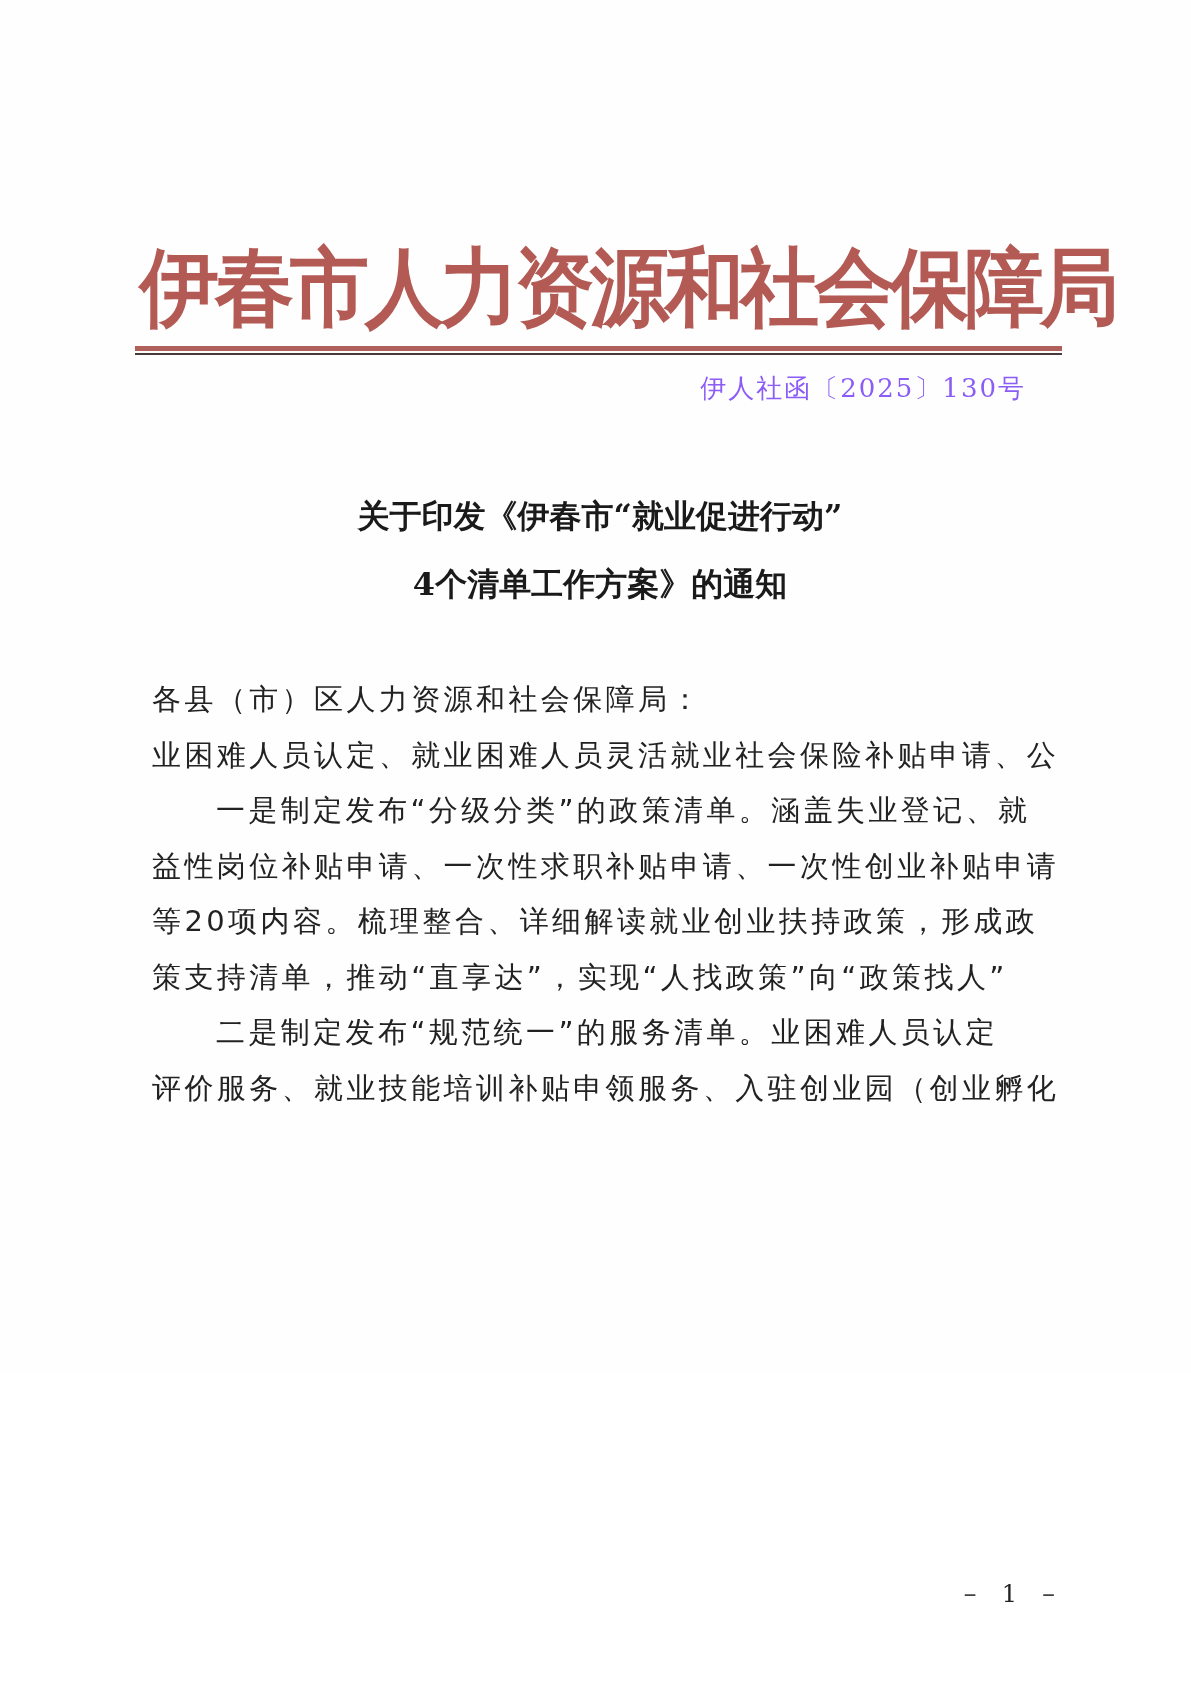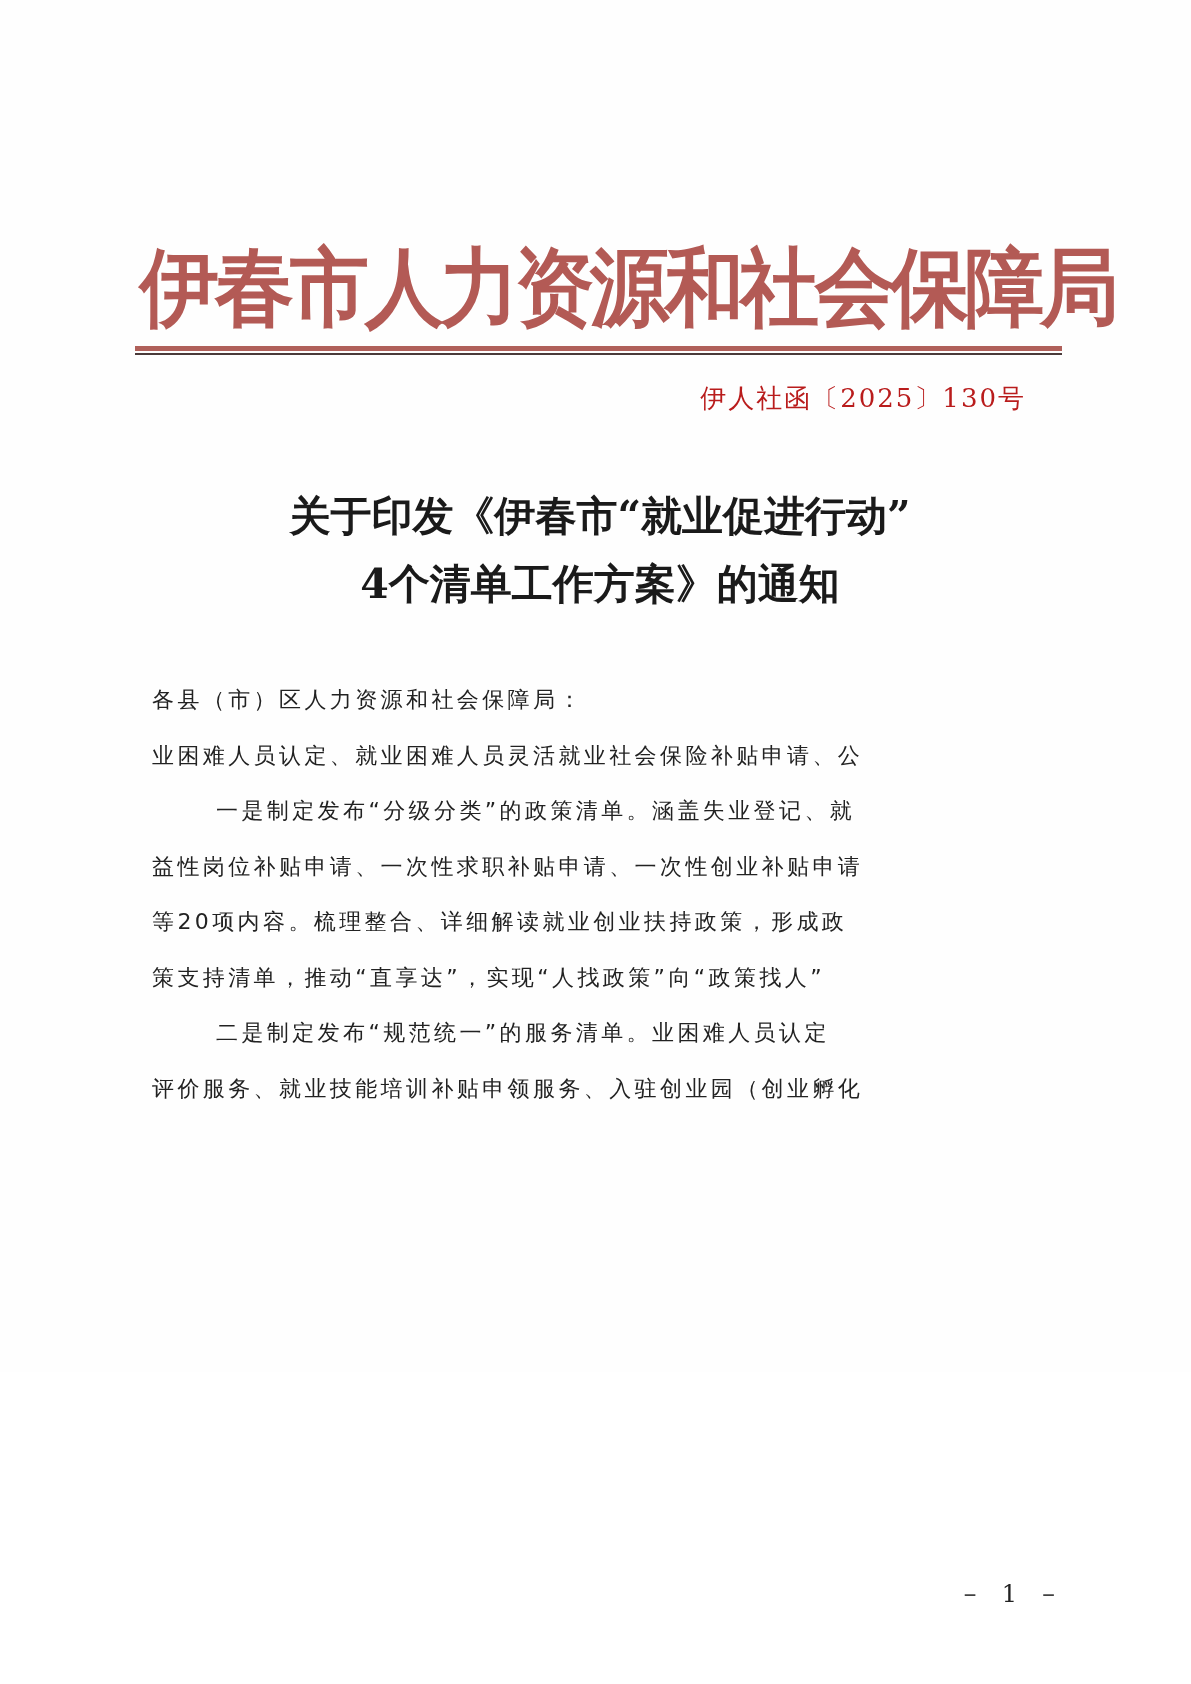--- a/index.html
+++ b/index.html
@@ -50,48 +50,48 @@
       position: absolute;
       left: 135px;
       top: 353px;
       width: 927px;
       height: 1.5px;
       background: #4a3a3a;
     }
     .doc-number {
       position: absolute;
       right: 165px;
-      top: 378px;
+      top: 368px;
       font-family: "DejaVu Serif", "Liberation Serif", serif;
       font-size: 26px;
       line-height: 40px;
       letter-spacing: 2px;
-      color: #b91c1c;
+      color: #8b5cf6;
       white-space: nowrap;
     }
     .title {
       position: absolute;
       left: 150px;
       top: 482px;
       width: 900px;
       text-align: center;
       font-family: "DejaVu Serif", "Liberation Serif", serif;
       font-weight: bold;
-      font-size: 41px;
+      font-size: 32px;
       line-height: 68px;
       color: #1a1a1a;
     }
     .title div { white-space: nowrap; }
     .body {
       position: absolute;
       left: 152px;
       top: 672px;
       width: 880px;
       font-family: "DejaVu Sans", "Liberation Sans", sans-serif;
-      font-size: 22px;
+      font-size: 29px;
       line-height: 55.5px;
       color: #222;
       letter-spacing: 3.4px;
     }
     .body .line {
       white-space: nowrap;
       height: 55.5px;
     }
     .body .indent { padding-left: 64px; }
     .page-number {

